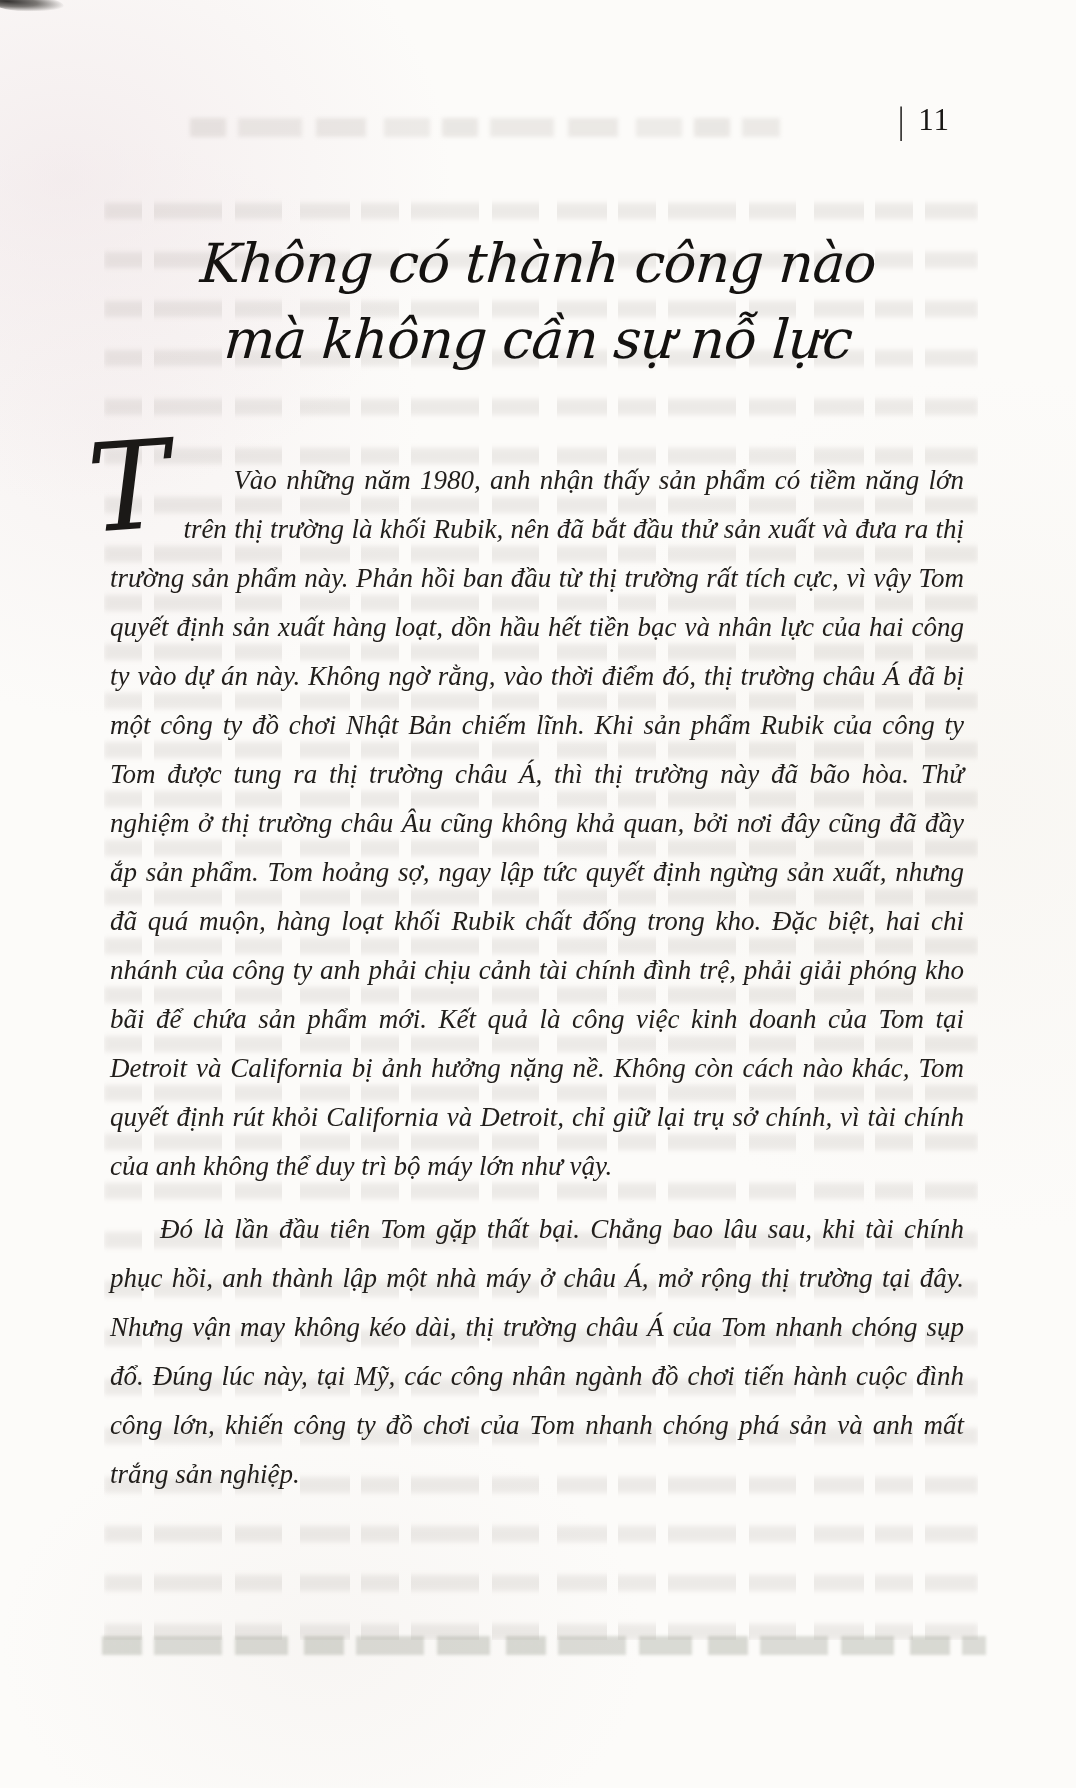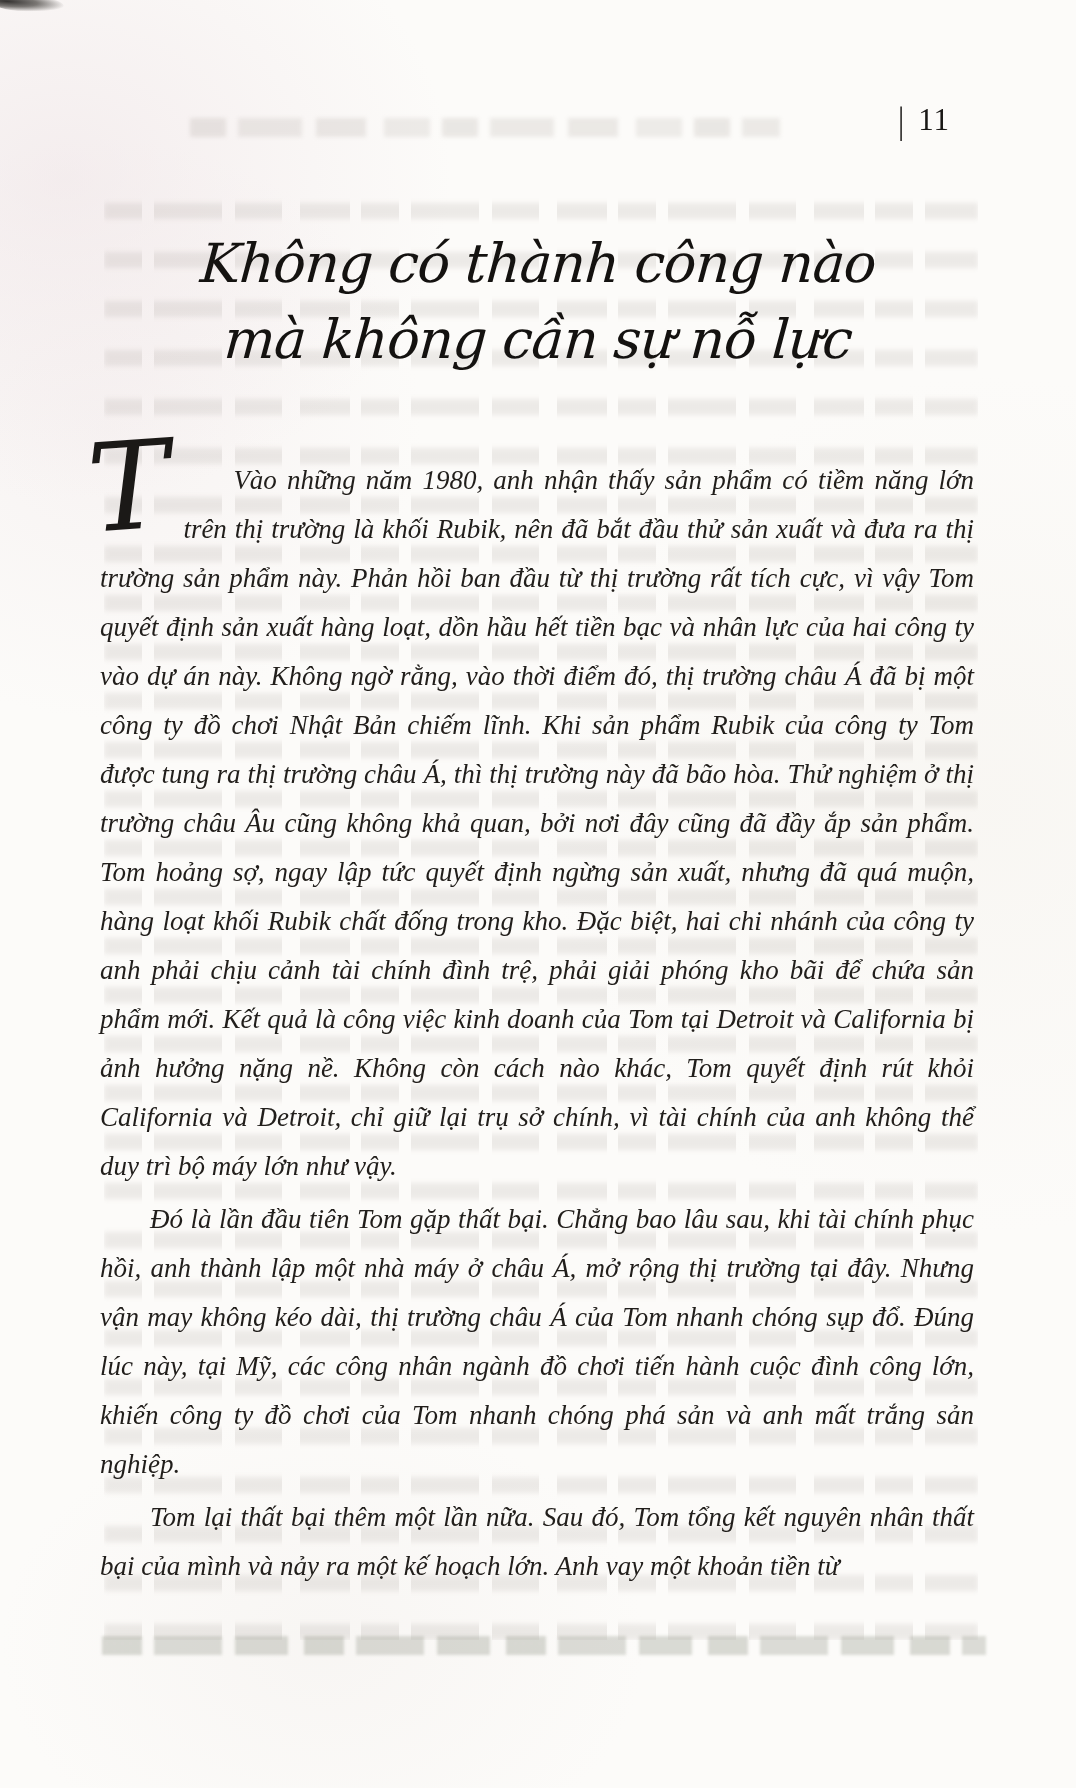--- a/index.html
+++ b/index.html
@@ -125,21 +125,21 @@
     float:left;
     font-family:"DejaVu Serif","Liberation Serif",serif;
     font-style:italic;
     font-size:122px;
     line-height:86px;
     margin:2px 14px 0 -64px;
     transform:rotate(-4deg);
     color:#1b1917;
   }
   .para{
-    margin:4px;
+    margin:14px;
     text-indent:50px;
   }
 </style>
 </head>
 <body>
 
 <div class="page">
 
   <div class="corner-smudge"></div>
 
@@ -153,16 +153,15 @@
 
   <h1 class="chapter-title">
     <span class="tline">Không có thành công nào</span>
     <span class="tline">mà không cần sự nỗ lực</span>
   </h1>
 
   <main class="body">
     <p class="lead"><span class="dropcap">T</span></p>
     <p class="para">Vào những năm 1980, anh nhận thấy sản phẩm có tiềm năng lớn trên thị trường là khối Rubik, nên đã bắt đầu thử sản xuất và đưa ra thị trường sản phẩm này. Phản hồi ban đầu từ thị trường rất tích cực, vì vậy Tom quyết định sản xuất hàng loạt, dồn hầu hết tiền bạc và nhân lực của hai công ty vào dự án này. Không ngờ rằng, vào thời điểm đó, thị trường châu Á đã bị một công ty đồ chơi Nhật Bản chiếm lĩnh. Khi sản phẩm Rubik của công ty Tom được tung ra thị trường châu Á, thì thị trường này đã bão hòa. Thử nghiệm ở thị trường châu Âu cũng không khả quan, bởi nơi đây cũng đã đầy ắp sản phẩm. Tom hoảng sợ, ngay lập tức quyết định ngừng sản xuất, nhưng đã quá muộn, hàng loạt khối Rubik chất đống trong kho. Đặc biệt, hai chi nhánh của công ty anh phải chịu cảnh tài chính đình trệ, phải giải phóng kho bãi để chứa sản phẩm mới. Kết quả là công việc kinh doanh của Tom tại Detroit và California bị ảnh hưởng nặng nề. Không còn cách nào khác, Tom quyết định rút khỏi California và Detroit, chỉ giữ lại trụ sở chính, vì tài chính của anh không thể duy trì bộ máy lớn như vậy.</p>
     <p class="para">Đó là lần đầu tiên Tom gặp thất bại. Chẳng bao lâu sau, khi tài chính phục hồi, anh thành lập một nhà máy ở châu Á, mở rộng thị trường tại đây. Nhưng vận may không kéo dài, thị trường châu Á của Tom nhanh chóng sụp đổ. Đúng lúc này, tại Mỹ, các công nhân ngành đồ chơi tiến hành cuộc đình công lớn, khiến công ty đồ chơi của Tom nhanh chóng phá sản và anh mất trắng sản nghiệp.</p>
-    <p class="para">Tom lại thất bại thêm một lần nữa. Sau đó, Tom tổng kết nguyên nhân thất bại của mình và nảy ra một kế hoạch lớn. Anh vay một khoản tiền từ</p>
   </main>
 
 </div>
 
 </body></html>

